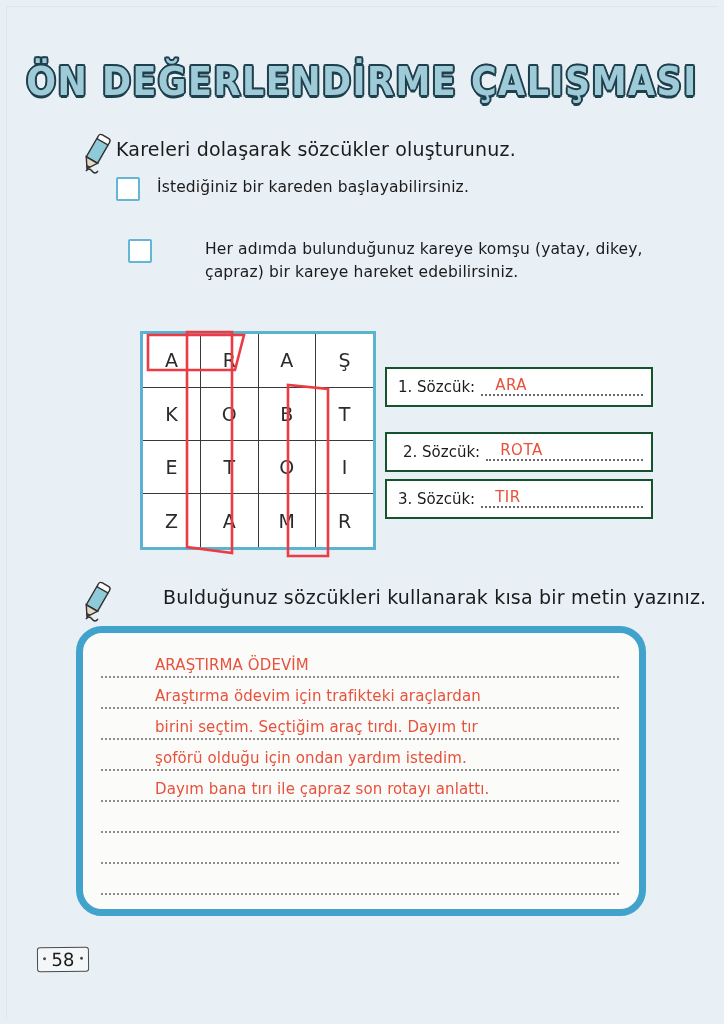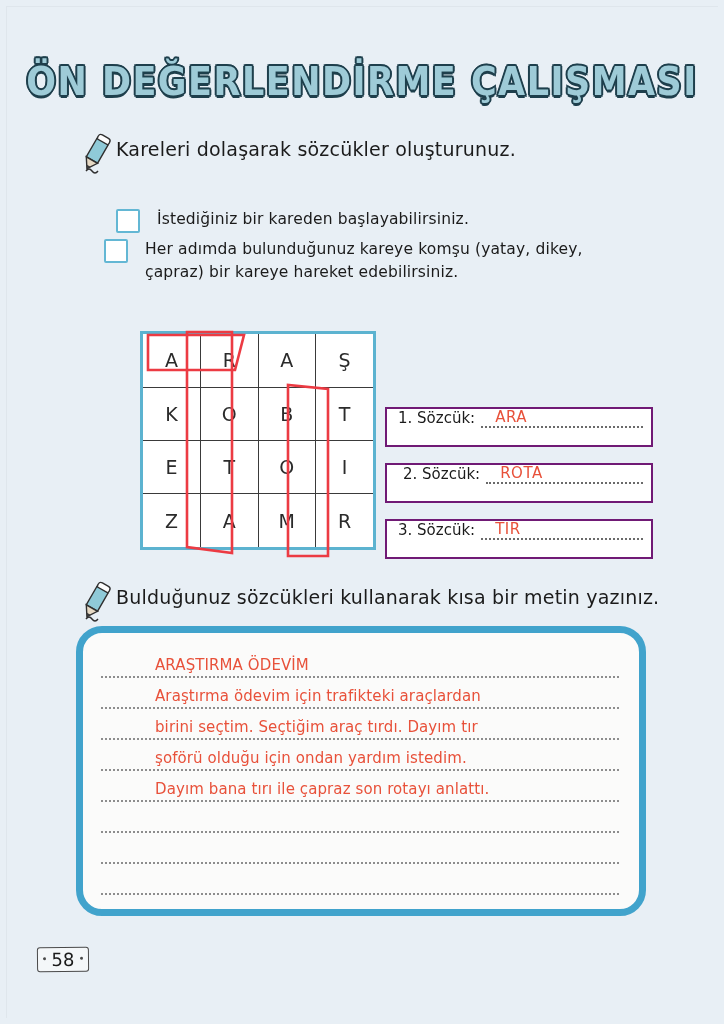--- a/index.html
+++ b/index.html
@@ -135,26 +135,26 @@
     width: 252px; height: 240px;
     pointer-events: none;
   }
 
   
   .ans-box {
     position: absolute;
     left: 385px;
     width: 268px;
     height: 40px;
-    border: 2px solid #701a75;
+    border: 2px solid #14532d;
     background: #ffffff;
     box-sizing: border-box;
     display: flex;
+    align-items: center;
     padding-left: 11px;
-    margin-top: 40px;
   }
   .ans-label {
     font-family: "DejaVu Sans", sans-serif;
     font-size: 15px;
     color: #1b1b1b;
     white-space: nowrap;
   }
   .ans-line {
     position: relative;
     flex: 1;
@@ -261,26 +261,26 @@
           <rect x="14" y="10" width="13" height="21" fill="#8fcad8" stroke="#2f2f2f" stroke-width="1.4"></rect>
           <polygon points="14,31 27,31 20.5,41" fill="#e6d9c4" stroke="#2f2f2f" stroke-width="1.4"></polygon>
           <polygon points="18,37.5 23,37.5 20.5,41" fill="#3a3a3a"></polygon>
         </g>
         <path d="M10 41 q3 -4 6 0 q3 4 6 0" fill="none" stroke="#2f2f2f" stroke-width="1.4"></path>
       </svg>
     </div>
     <div class="instr-text">Kareleri dolaşarak sözcükler oluşturunuz.</div>
   </div>
 
-  <div class="bullet" style="left:116px; top:208px;text-align:center;">
+  <div class="bullet" style="left:116px; top:176px;text-align:center;">
     <div class="chk"></div>
     <div class="bullet-text">İstediğiniz bir kareden başlayabilirsiniz.</div>
   </div>
 
-  <div class="bullet" style="left:104px; top:238px;">
+  <div class="bullet" style="left:128px; top:238px;gap:36px;">
     <div class="chk"></div>
     <div class="bullet-text">Her adımda bulunduğunuz kareye komşu (yatay, dikey, çapraz) bir kareye hareket edebilirsiniz.</div>
   </div>
 
   <div id="grid-outer">
     <table id="grid-table">
       <tbody>
           <tr>
         <td>A</td>
         <td>R</td>
@@ -318,35 +318,35 @@
     <path d="M156 62 L156 233 L196 233 L196 66 Z" fill="none" stroke="#ec3b43" stroke-width="2.6"></path>
   </svg>
 
   <div class="ans-box" style="top:367px;">
     <span class="ans-label">1. Sözcük:</span>
     <span class="ans-line">
       <span class="ans-value">ARA</span>
     </span>
   </div>
 
-  <div class="ans-box" style="top:423px;padding-left:16px;">
+  <div class="ans-box" style="top:432px;padding-left:16px;">
     <span class="ans-label">2. Sözcük:</span>
     <span class="ans-line">
       <span class="ans-value">ROTA</span>
     </span>
   </div>
 
   <div class="ans-box" style="top:479px;">
     <span class="ans-label">3. Sözcük:</span>
     <span class="ans-line">
       <span class="ans-value">TIR</span>
     </span>
   </div>
 
-  <div class="instruction" style="left:76px; top:578px;">
+  <div class="instruction" style="left:76px; top:578px;gap:47px;">
     <div class="pencil">
       <svg width="40" height="46" viewBox="0 0 40 46">
         <g transform="rotate(30 20 22)">
           <rect x="14" y="4" width="13" height="7" rx="3" fill="#fdfdfd" stroke="#2f2f2f" stroke-width="1.4"></rect>
           <rect x="14" y="10" width="13" height="21" fill="#8fcad8" stroke="#2f2f2f" stroke-width="1.4"></rect>
           <polygon points="14,31 27,31 20.5,41" fill="#e6d9c4" stroke="#2f2f2f" stroke-width="1.4"></polygon>
           <polygon points="18,37.5 23,37.5 20.5,41" fill="#3a3a3a"></polygon>
         </g>
         <path d="M10 41 q3 -4 6 0 q3 4 6 0" fill="none" stroke="#2f2f2f" stroke-width="1.4"></path>
       </svg>

